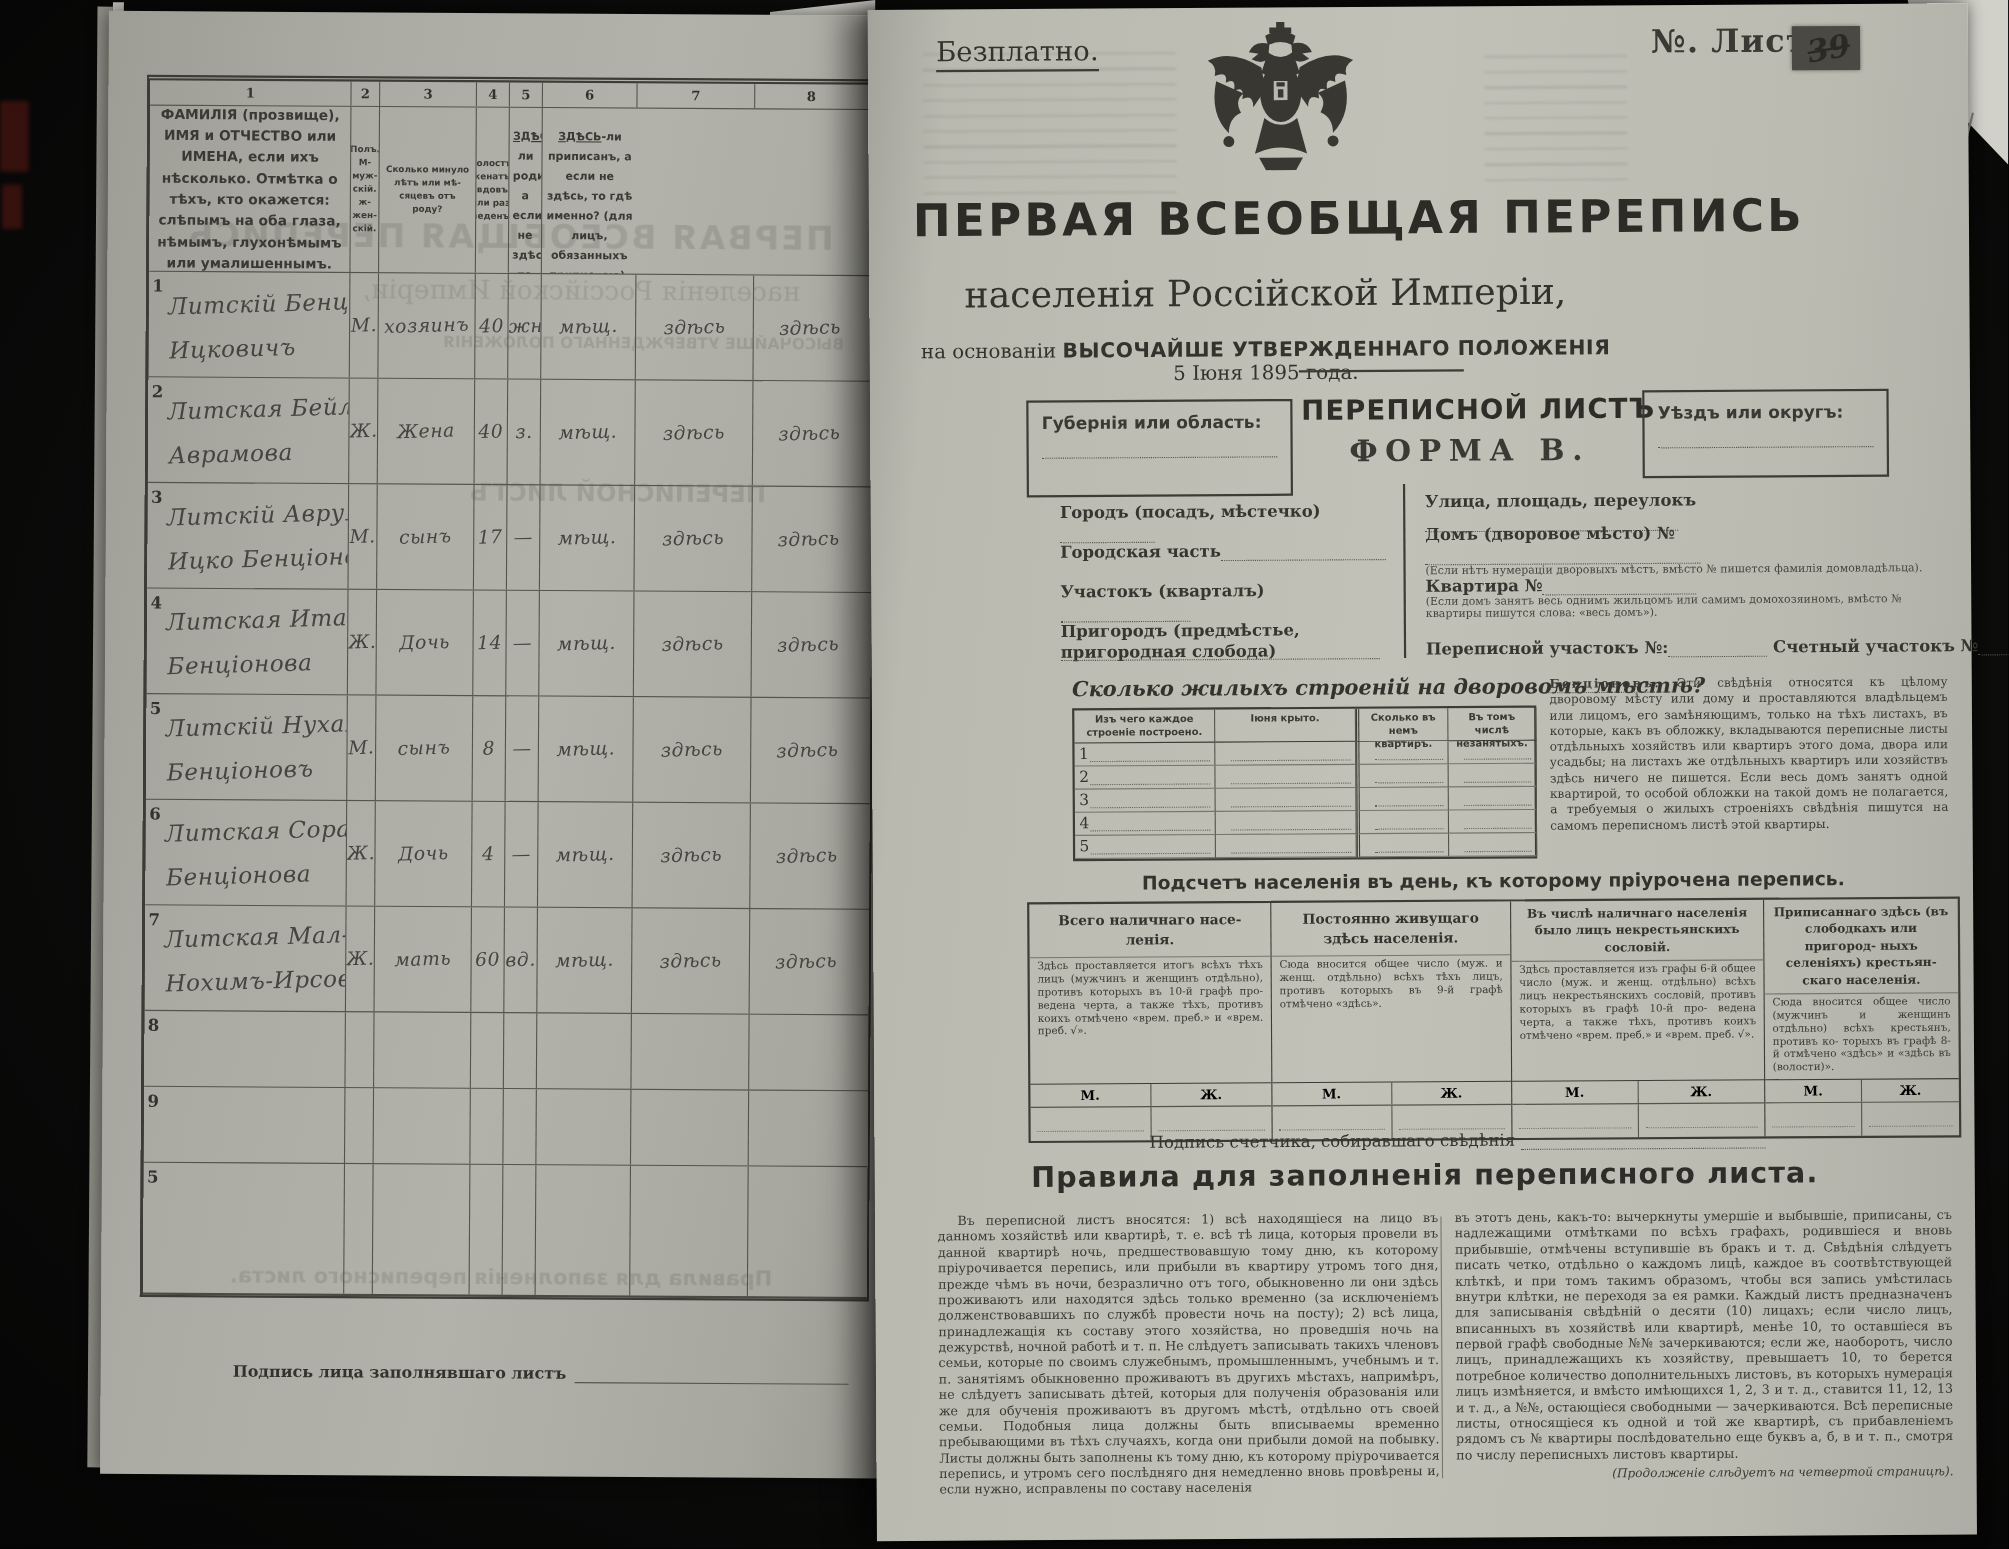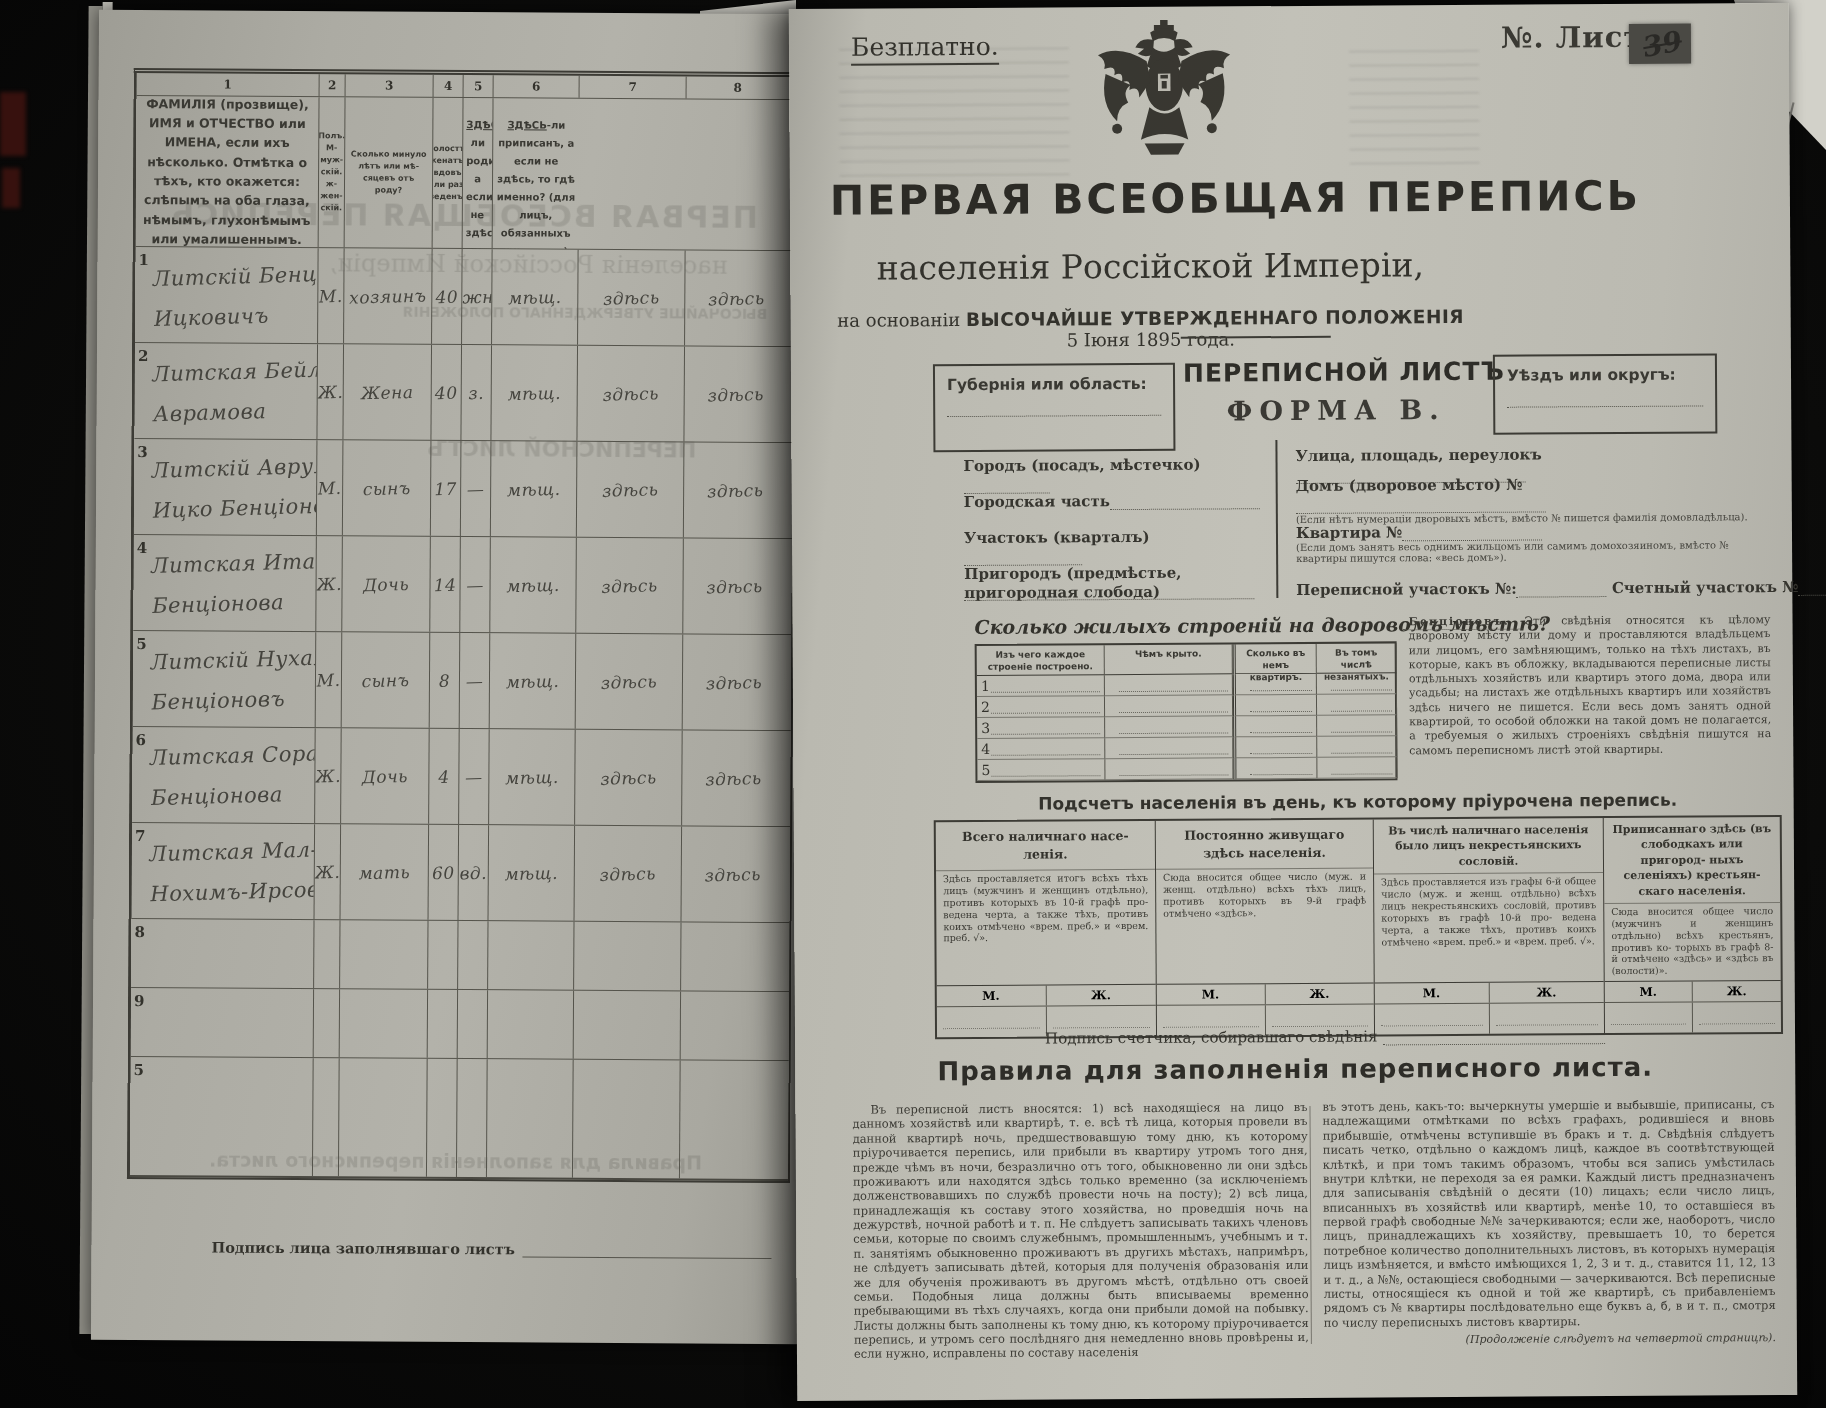--- a/index.html
+++ b/index.html
@@ -475,21 +475,21 @@
     <div class="abs" style="left:504px;top:574px;width:474px;white-space:nowrap;">
       <span class="fieldlbl">Переписной участокъ №:</span><span class="dotline" style="width:90px;"></span>
       <span class="fieldlbl">Счетный участокъ №</span><span class="dotline" style="width:60px;"></span></div>
 
     <div id="bquestion" class="abs">Сколько жилыхъ строеній на дворовомъ мѣстѣ?</div>
     <div class="abs dotline" style="left:610px;top:624px;width:120px;"></div>
 
     <div id="btable" class="abs">
       <div class="btr bhead">
         <div class="btd">Изъ чего каждое строеніе построено.</div>
-        <div class="btd">Чѣмъ крыто.</div>
+        <div class="btd">Іюня крыто.</div>
         <div class="btd">Сколько въ немъ квартиръ.</div>
         <div class="btd">Въ томъ числѣ незанятыхъ.</div>
       </div>
       <div class="btr bdata">
         <div class="btd">
             <span class="bnum">1</span>
             <span class="bdots"></span>
           </div>
         <div class="btd">
             <span class="bdots"></span>

